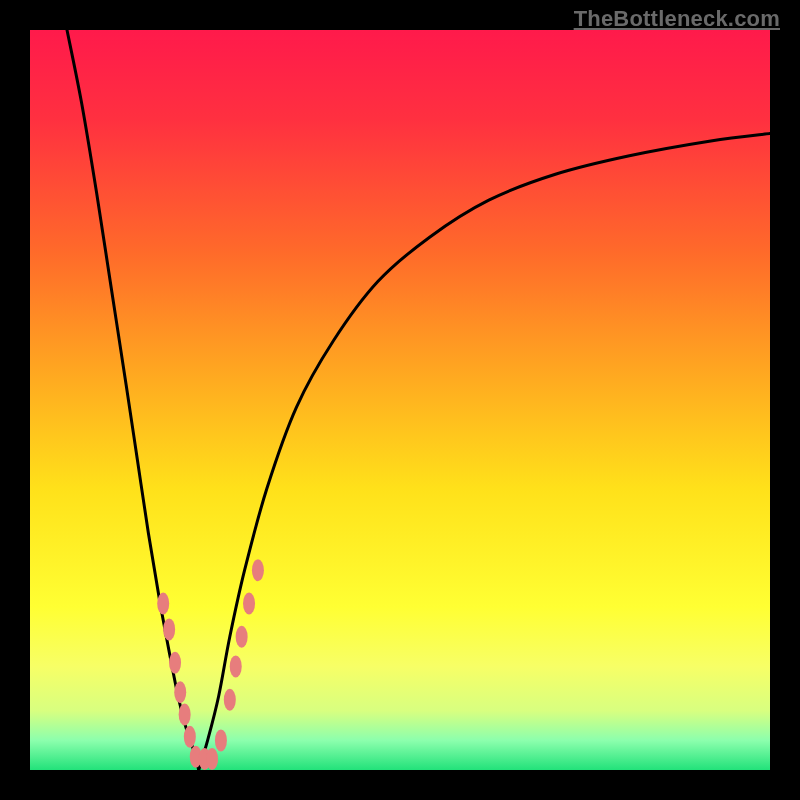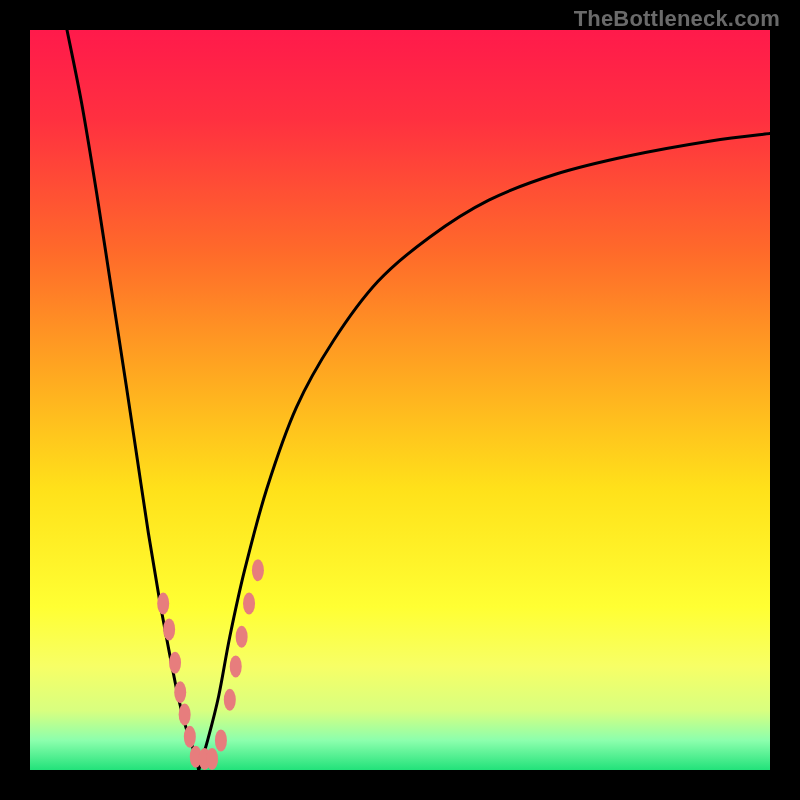--- a/index.html
+++ b/index.html
@@ -19,20 +19,21 @@
   }
   .watermark {
     position: absolute;
     top: 6px;
     right: 20px;
     font-family: Arial, Helvetica, sans-serif;
     font-size: 22px;
     font-weight: 600;
     color: #6a6a6a;
     letter-spacing: 0.2px;
+    text-decoration: underline;
   }
 </style>
 </head>
 <body>
 
 <div class="frame">
   <div class="watermark">TheBottleneck.com</div>
   <svg class="plot" viewBox="0 0 740 740" preserveAspectRatio="none">
     <defs>
       <linearGradient id="bg-grad" x1="0" y1="0" x2="0" y2="1">

